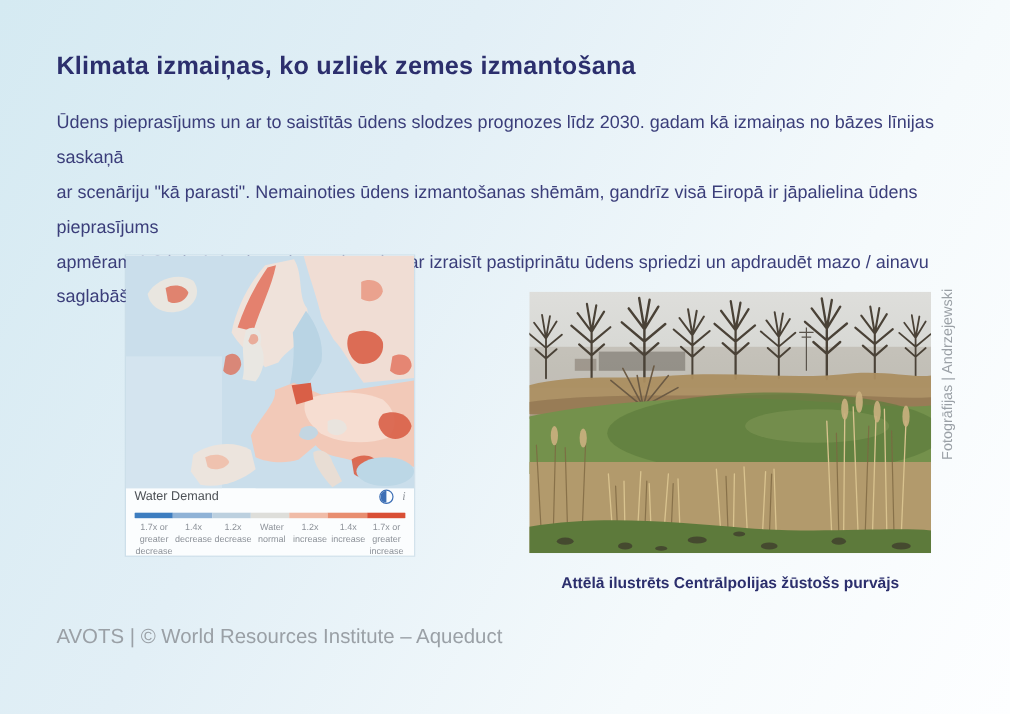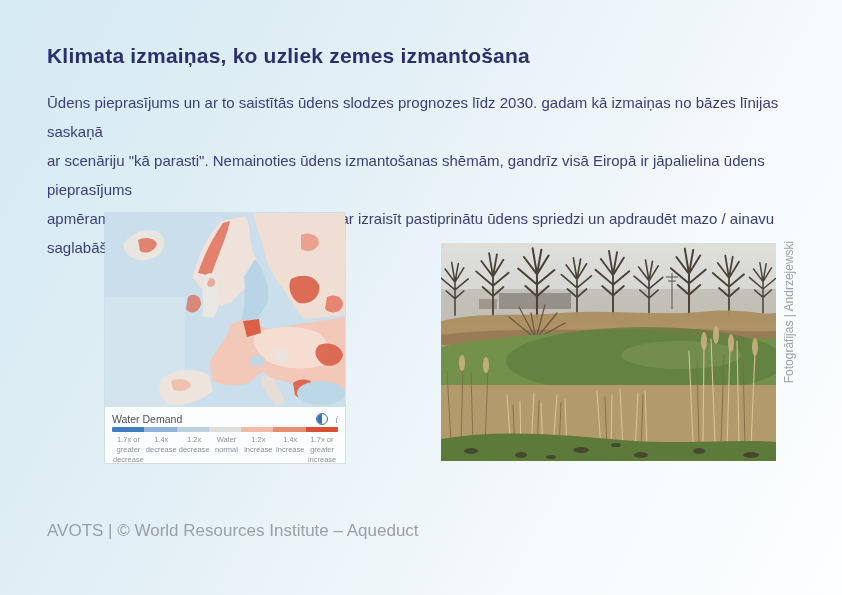--- a/index.html
+++ b/index.html
@@ -9,21 +9,21 @@
     background:linear-gradient(118deg,#d5eaf2 0%,#e2eff6 35%,#f5fafc 72%,#fdfeff 100%);
   }
   .abs { position:absolute; }
   .title { left:47px; top:44px; font-size:21px; font-weight:bold; color:#2c2f6d; letter-spacing:.2px; }
   .bodytext { left:47px; top:88px; width:770px; font-size:15px; line-height:29px; color:#3b3e7a; }
   
   .map-panel { left:105px; top:213px; width:240px; height:250px; background:#fbfdfe;
                box-shadow:0 0 0 1px rgba(170,195,212,.35); overflow:hidden; }
   .map-svg { display:block; width:240px; height:194px; }
   .legend { padding:1px 7px 0 7px; }
-  .legend-head { display:flex; align-items:flex-end; justify-content:space-between; height:17px;gap:40px; }
+  .legend-head { display:flex; align-items:flex-start; justify-content:space-between; height:17px;gap:40px; }
   .legend-title { font-size:10.5px; color:#4d5156; }
   .legend-icons { display:flex; align-items:center; gap:7px; }
   .contrast-icon { width:10px; height:10px; border-radius:50%; border:1.5px solid #3d6fb5; position:relative; overflow:hidden; }
   .contrast-icon::before { content:""; position:absolute; left:0; top:0; width:50%; height:100%; background:#3d6fb5; }
   .info-icon { font-size:10px; font-style:italic; color:#8d9299; font-family:"Liberation Serif", serif; }
   .legend-bar { display:flex; height:5px; margin-top:2px; border-radius:1px; overflow:hidden; }
   .legend-bar .seg { flex:1; }
   .legend-labels { display:flex; margin-top:3px; }
   .legend-labels .lab { flex:1; font-size:7.5px; line-height:1.3; color:#8d9299; text-align:center; padding:0 1px; }
   
@@ -202,19 +202,20 @@
           <ellipse cx="200" cy="212" rx="7" ry="3"></ellipse>
         <ellipse cx="258" cy="208" rx="6" ry="3"></ellipse>
           <ellipse cx="310" cy="212" rx="8" ry="3"></ellipse>
         <ellipse cx="175" cy="202" rx="5" ry="2"></ellipse>
           <ellipse cx="110" cy="214" rx="5" ry="2"></ellipse>
       </g>
     </svg>
   </div>
 
 
+  <div class="abs caption-right">Attēlā ilustrēts Centrālpolijas žūstošs purvājs</div>
 
   <div class="abs source">AVOTS | © World Resources Institute – Aqueduct</div>
 
   <div class="abs credit">Fotogrāfijas | Andrzejewski</div>
 
 
 </div>
 
 </body></html>

